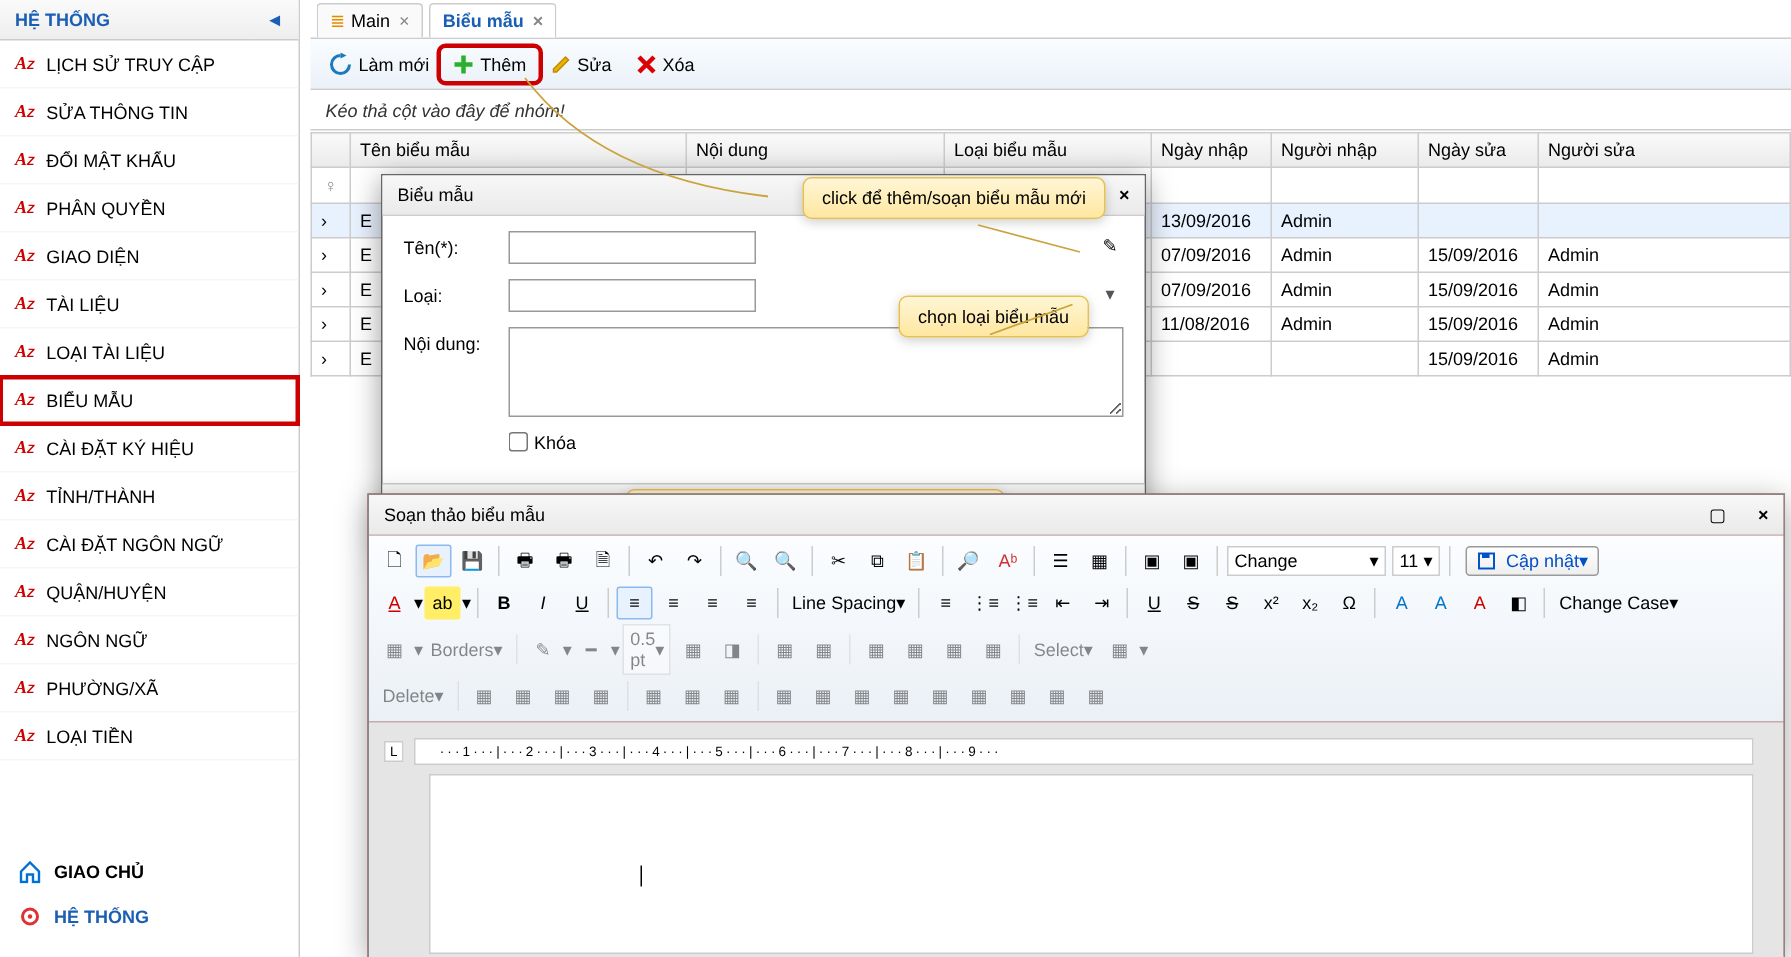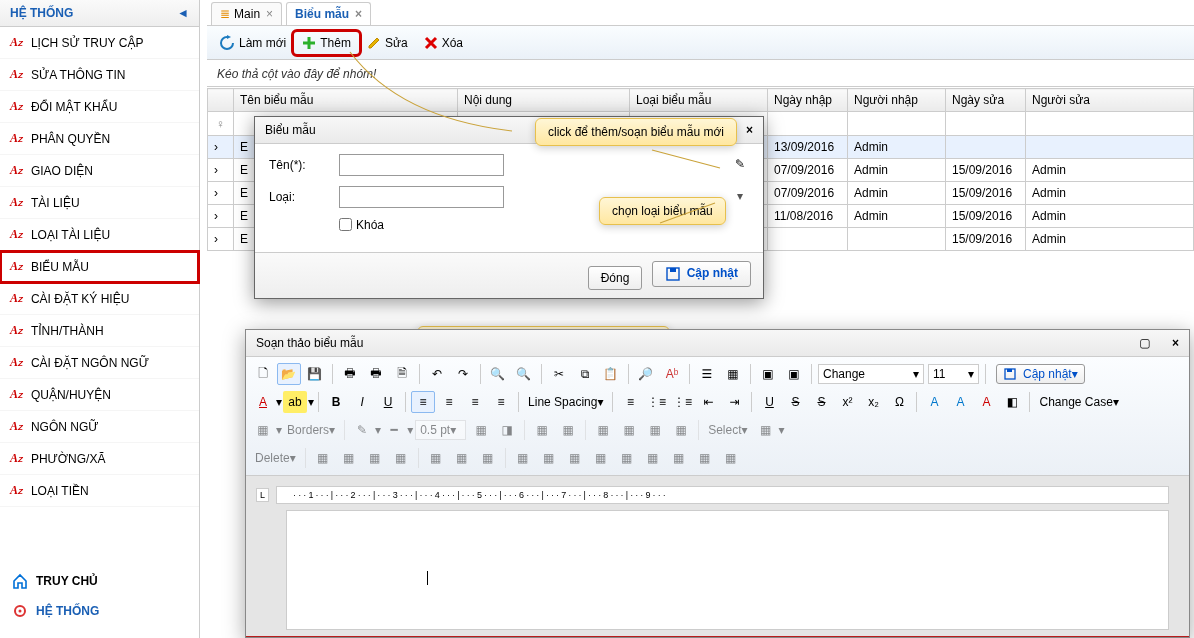--- a/index.html
+++ b/index.html
@@ -56,21 +56,21 @@
 
 
 .editor { position: absolute; left: 245px; top: 329px; width: 945px; height: 309px; background: #b91c1c; border: 1px solid #888; box-shadow: 0 5px 20px rgba(0,0,0,.35); }
 .editor .eh { display: flex; align-items: center; justify-content: space-between; padding: 6px 10px; background: linear-gradient(#f7f7f7,#eaeaea); border-bottom: 1px solid #ccc; }
 .editor .ribbon { border-bottom: 1px solid #ccc; background: linear-gradient(#fbfdff,#ebf0f6); padding: 3px 4px; }
 .erow { display: flex; align-items: center; flex-wrap: wrap; min-height: 28px; }
 .eb { width: 24px; height: 22px; display: inline-flex; align-items: center; justify-content: center; border-radius: 2px; cursor: pointer; margin: 1px; }
 .eb.outline { border: 1px solid #8bb9f0; background:#e8f1fe; }
 .sep { width: 1px; height: 20px; background: #ccc; margin: 0 4px; }
 .edrop { border: 1px solid #ccc; background: #fff; padding: 2px 4px; margin: 0 2px; display: inline-flex; align-items: center; }
-.edrop.small { width: 51px; }
+.edrop.small { width: 32px; }
 .edrop.font { width: 106px; }
 .editor .page { position: relative; height: 160px; background: #e5e5e5; padding-top: 10px; overflow: hidden; }
 .editor .ruler { height: 18px; background: #fff; margin: 0 20px 0 30px; border: 1px solid #ccc; font-size: 9px; white-space: pre; padding-top: 3px; overflow: hidden; letter-spacing: -0.2px; }
 .editor .sheet { margin: 6px 20px 0 40px; background: #fff; height: 120px; border: 1px solid #ccc; position: relative; }
 
 .selrow td { background:#e8f1fe; }
 
 </style>
 </head>
 <body>
@@ -140,21 +140,21 @@
       <div class="sb-item">
         <span class="az">A<span style="font-size:8px;">Z</span></span>
         <span>LOẠI TIỀN</span>
       </div>
     </div>
   <div class="sb-footer">
     <div class="sb-fitem">
       <svg width="16" height="16">
           <path d="M2 8 L8 2 L14 8 L14 15 L10 15 L10 10 L6 10 L6 15 L2 15 Z" fill="none" stroke="#0070d8" stroke-width="1.6"></path>
         </svg>
-      <span>TRUY CHỦ</span>
+      <span>GIAO CHỦ</span>
     </div>
     <div class="sb-fitem" style="color:#1a5fb4;">
       <svg width="16" height="16">
           <circle cx="8" cy="8" r="5" fill="none" stroke="#d33" stroke-width="2"></circle>
           <circle cx="8" cy="8" r="1.5" fill="#d33"></circle>
         </svg>
       <span>HỆ THỐNG</span>
     </div>
   </div>
 </div>
@@ -306,20 +306,24 @@
         <span style="position:absolute;right:4px;top:3px;">✎</span>
       </div>
     </div>
     <div class="frow">
       <label>Loại:</label>
       <div style="flex:1;position:relative;">
         <input type="text" style="">
         <span style="position:absolute;right:6px;top:3px;color:#555;">▾</span>
       </div>
     </div>
+    <div class="frow">
+      <label>Nội dung:</label>
+      <textarea style=""></textarea>
+    </div>
     <div class="frow" style="margin-left:70px;">
       <input type="checkbox" id="ck" style="">
       <label for="ck" style="width:auto;padding:0 0 0 4px;">Khóa</label>
     </div>
   </div>
   <div class="foot">
     <span class="btn">Đóng</span>
     <span class="btn btn-primary">
       <svg width="16" height="16">
           <rect x="2" y="2" width="12" height="12" fill="none" stroke="#0050c8" stroke-width="1.4"></rect>

